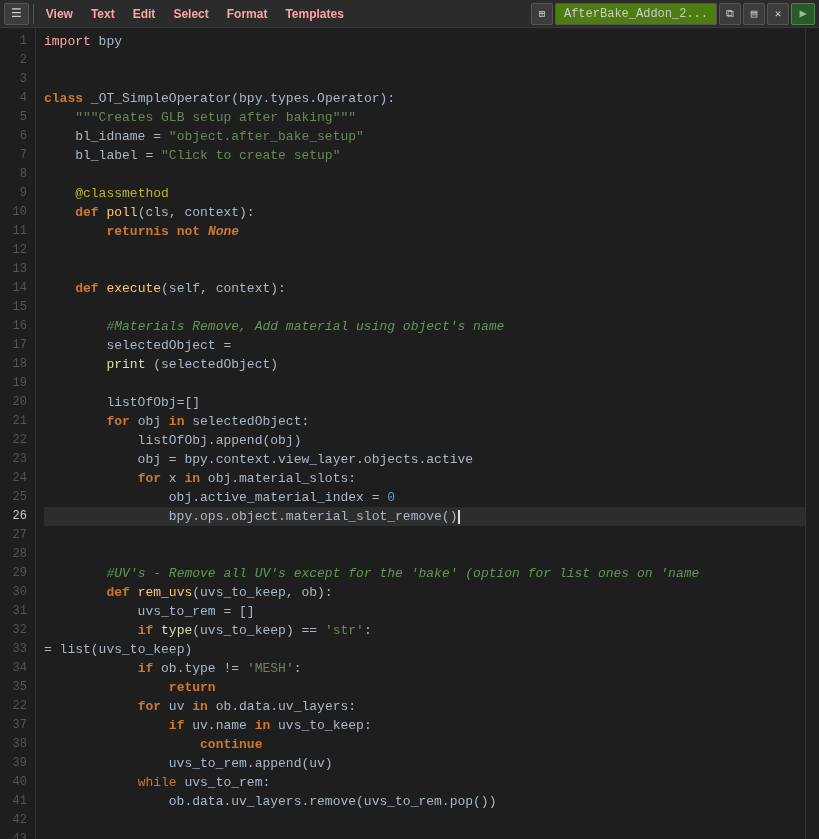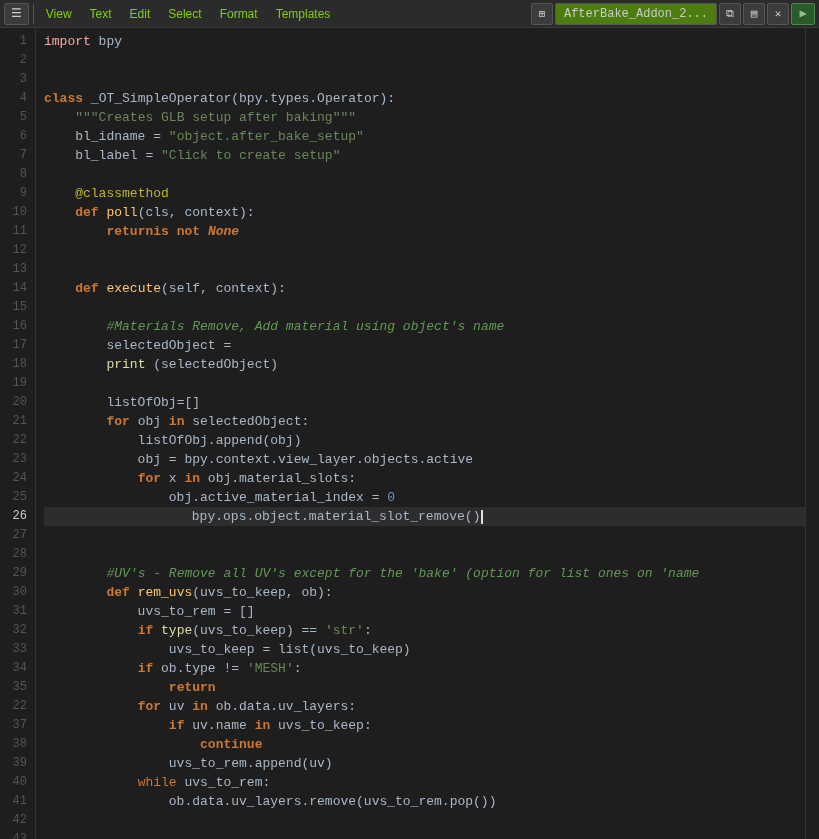--- a/index.html
+++ b/index.html
@@ -32,25 +32,26 @@
       color: #ccc;
       padding: 2px 6px;
       height: 22px;
       cursor: pointer;
       font-size: 12px;
       border-radius: 2px;
     }
     .toolbar-menu-item {
       background: none;
       border: none;
-      color: #84cc16;
+      color: #fca5a5;
       padding: 2px 8px;
       height: 22px;
       cursor: pointer;
       font-size: 12px;
+      font-weight: bold;
     }
     .toolbar-separator { width: 1px; background: #555; height: 20px; margin: 0 2px; }
     .toolbar-right {
       margin-left: auto;
       display: flex;
       align-items: center;
       gap: 2px;
     }
     .toolbar-filename {
       color: #ccc;
@@ -127,21 +128,20 @@
     }
     .code-line {
       display: flex;
       align-items: center;
       height: 19px;
       white-space: pre;
       font-size: 13px;
     }
     .code-line.active-line {
       background: #2d2d2d;
-      padding-left: 23px;
     }
     .cursor-line::after {
       content: '';
       display: inline-block;
       width: 2px;
       height: 14px;
       background: #e0e0e0;
       vertical-align: middle;
       margin-left: 1px;
     }
@@ -316,21 +316,21 @@
     <div class="code-line"></div>
 
     <div class="code-line"><span class="plain">        </span><span class="comment">#UV's - Remove all UV's except for the 'bake' (option for list ones on 'name</span></div>
 
     <div class="code-line"><span class="plain">        </span><span class="kw-def">def</span><span class="plain"> </span><span class="func-name">rem_uvs</span><span class="plain">(uvs_to_keep, ob):</span></div>
 
     <div class="code-line"><span class="plain">            uvs_to_rem </span><span class="op">=</span><span class="plain"> []</span></div>
 
     <div class="code-line"><span class="plain">            </span><span class="kw-if">if</span><span class="plain"> </span><span class="kw-print">type</span><span class="plain">(uvs_to_keep) </span><span class="op">==</span><span class="plain"> </span><span class="string">'str'</span><span class="plain">:</span></div>
 
-    <div class="code-line"><span class="plain">                uvs_to_keep </span><span class="op">=</span><span class="plain"> list(uvs_to_keep)</span></div>
+    <div class="code-line"><span class="op">=</span><span class="plain"> list(uvs_to_keep)</span></div>
 
     <div class="code-line"><span class="plain">            </span><span class="kw-if">if</span><span class="plain"> ob.type </span><span class="op">!=</span><span class="plain"> </span><span class="string">'MESH'</span><span class="plain">:</span></div>
 
     <div class="code-line"><span class="plain">                </span><span class="kw-return">return</span></div>
 
     <div class="code-line"><span class="plain">            </span><span class="kw-for">for</span><span class="plain"> uv </span><span class="kw-in">in</span><span class="plain"> ob.data.uv_layers:</span></div>
 
     <div class="code-line"><span class="plain">                </span><span class="kw-if">if</span><span class="plain"> uv.name </span><span class="kw-in">in</span><span class="plain"> uvs_to_keep:</span></div>
 
     <div class="code-line"><span class="plain">                    </span><span class="kw-continue">continue</span></div>

